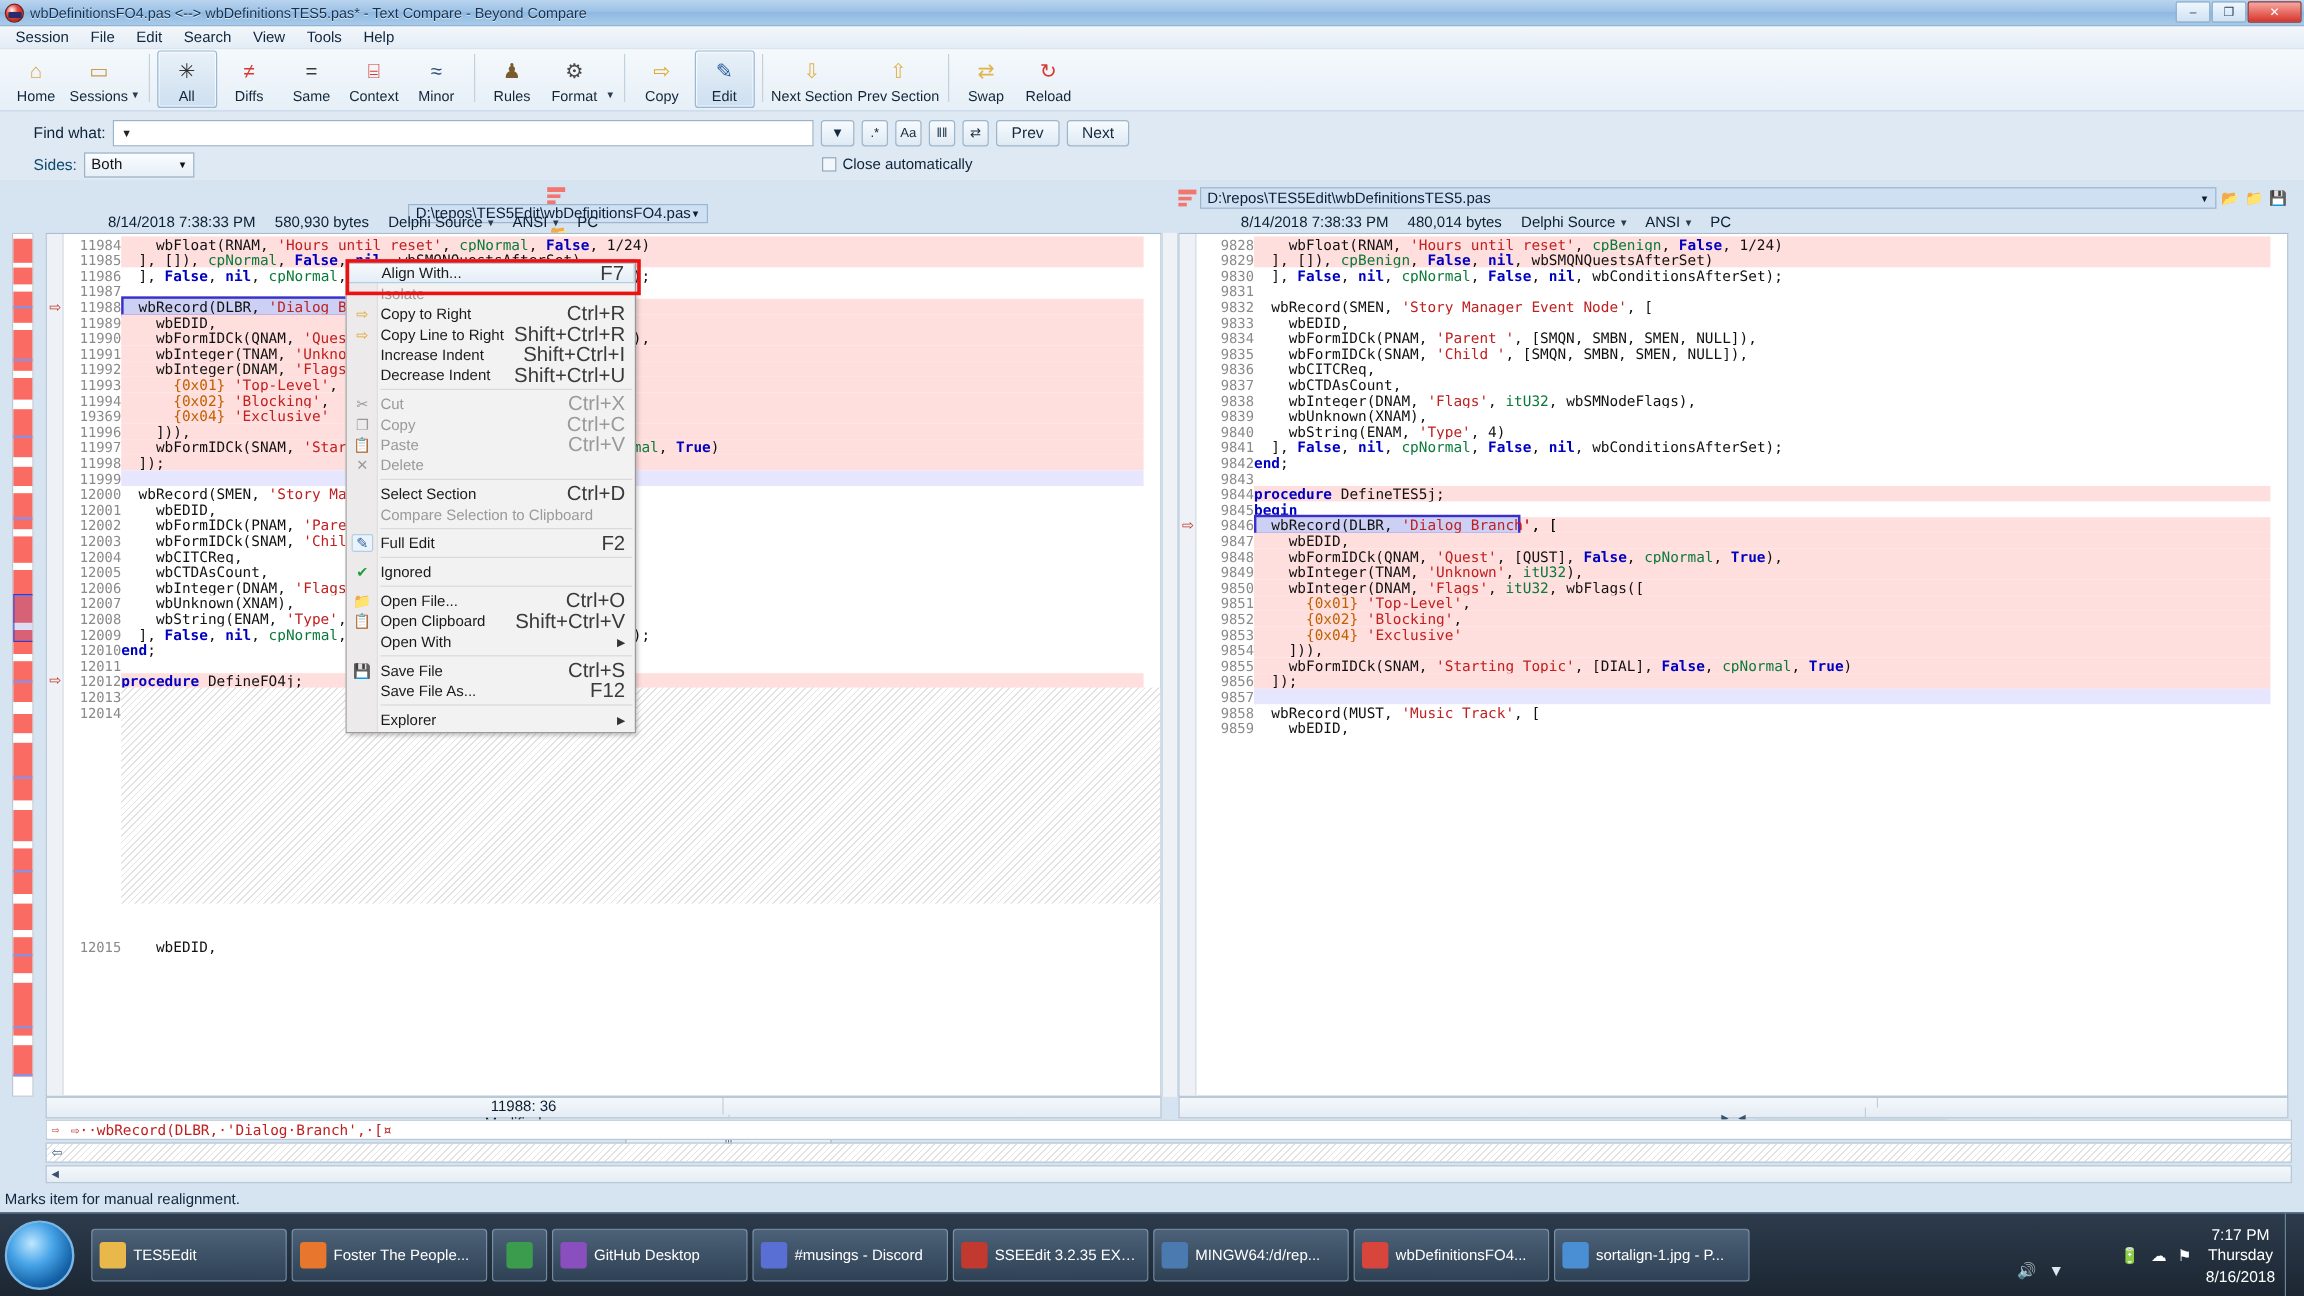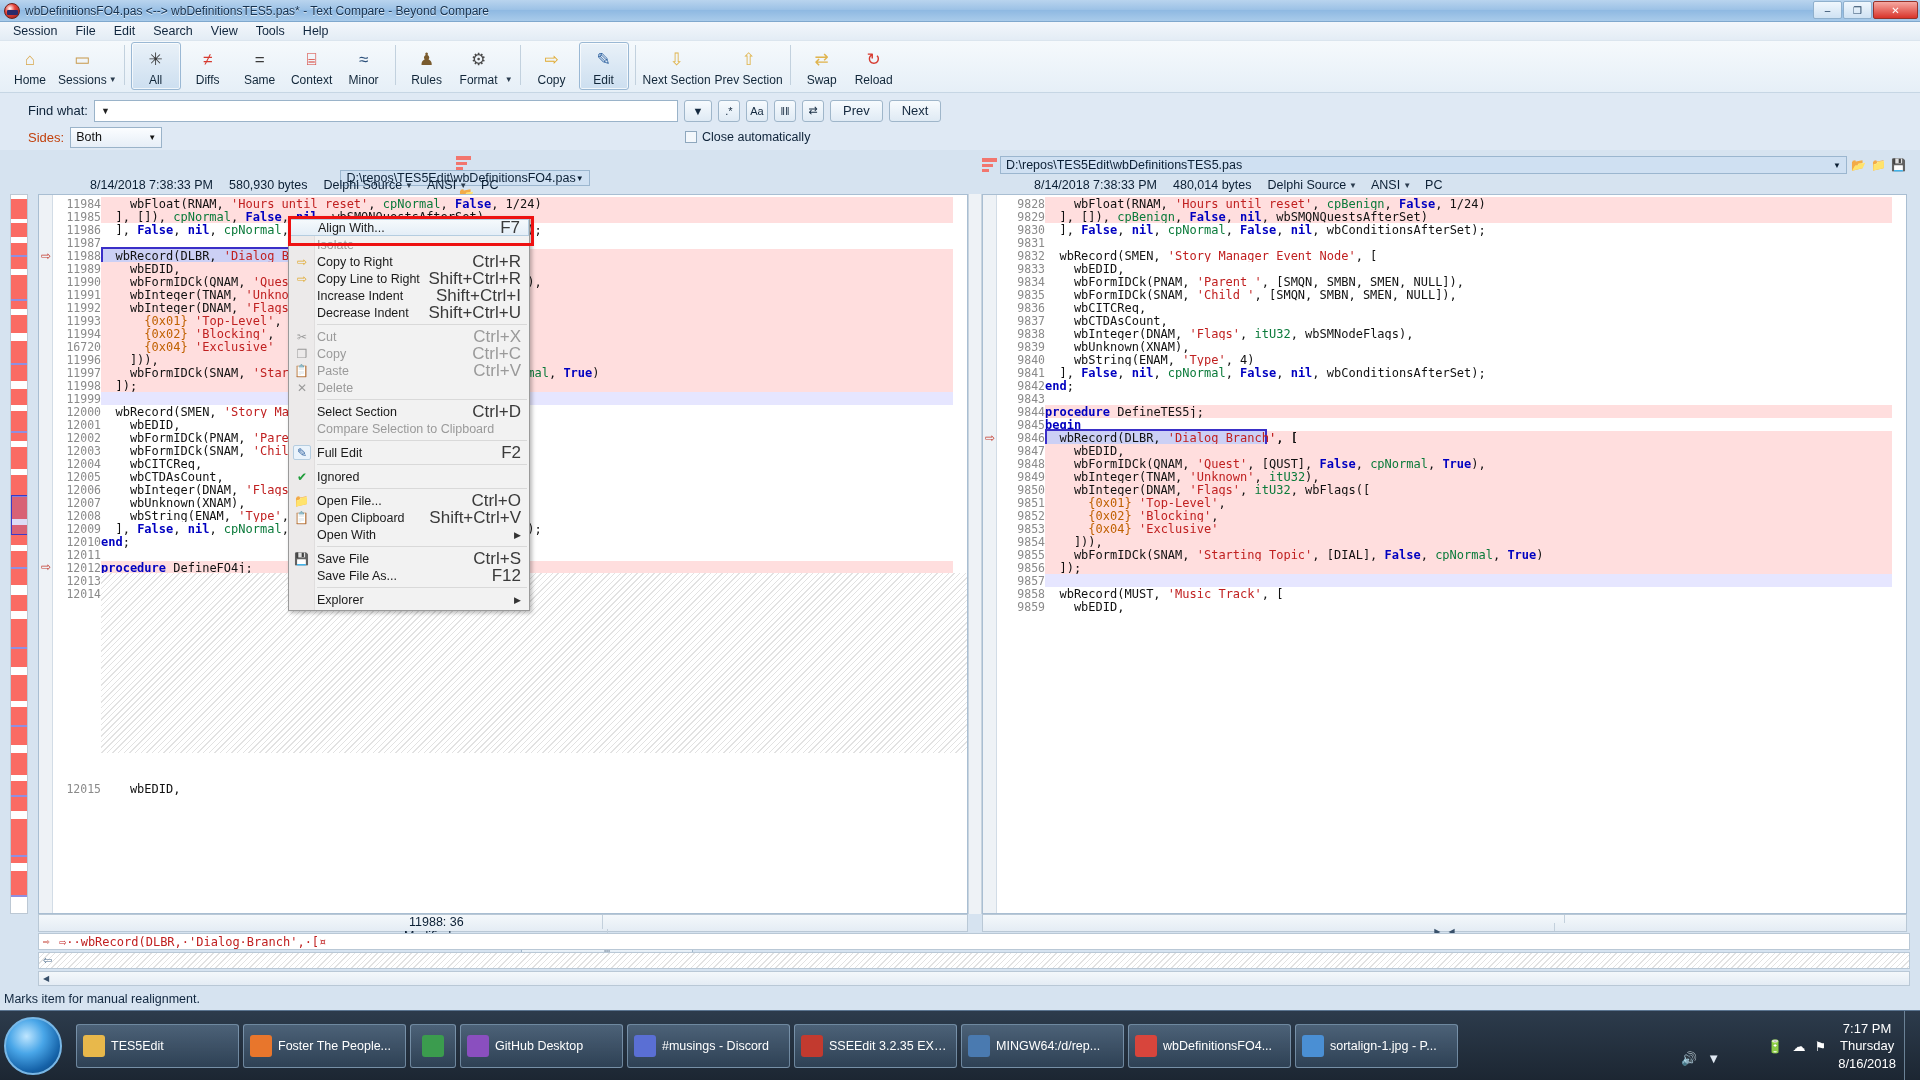--- a/index.html
+++ b/index.html
@@ -113,21 +113,21 @@
     border: 1px solid #9fb6ca; border-radius: 3px;
     display: flex; align-items: center; justify-content: center;
     font-size: 11px; color: #14293f;
   }
   .sqbtn.wide { padding: 0 12px; font-size: 13px; }
   .sqbtn.dd { width: 28px; }
   .findrow2 {
     position: absolute; left: 0; top: 124px; width: 1920px; height: 26px;
     background: #dfe9f4; display: flex; align-items: center; padding-left: 28px;
   }
-  .sides-label { font-size: 13px; color: #c2410c; margin-right: 6px; }
+  .sides-label { font-size: 13px; color: #0c4a6e; margin-right: 6px; }
   .sides-sel {
     width: 92px; height: 21px; background: linear-gradient(to bottom,#fbfdff,#e6eef7);
     border: 1px solid #9ab3c9; display: flex; align-items: center;
     padding-left: 5px; font-size: 12.5px; color: #111; position: relative;
   }
   .sides-sel .caret { position: absolute; right: 5px; font-size: 8px; }
   .closeauto { position: absolute; left: 685px; display: flex; align-items: center; gap: 5px; font-size: 12.5px; color: #0d2238;}
   .cbx { width: 12px; height: 12px; background: #f3f7fb; border: 1px solid #8ea7bd; }
 
   
@@ -576,21 +576,21 @@
       <div class="rowbg bg-diff" style="top: 106px;"></div>
       <div class="linenum" style="top: 106px;">11992</div>
       <div class="codeline" style="top: 106px;">    wbInteger(DNAM, <span class="str">'Flags'</span>, <span class="grn">itU32</span>, wbFlags([</div>
       <div class="rowbg bg-diff" style="top: 119px;"></div>
       <div class="linenum" style="top: 119px;">11993</div>
       <div class="codeline" style="top: 119px;">      <span class="num">{0x01}</span> <span class="str">'Top-Level'</span>,</div>
       <div class="rowbg bg-diff" style="top: 132px;"></div>
       <div class="linenum" style="top: 132px;">11994</div>
       <div class="codeline" style="top: 132px;">      <span class="num">{0x02}</span> <span class="str">'Blocking'</span>,</div>
       <div class="rowbg bg-diff" style="top: 145px;"></div>
-      <div class="linenum" style="top: 145px;">16720</div>
+      <div class="linenum" style="top: 145px;">19369</div>
       <div class="codeline" style="top: 145px;">      <span class="num">{0x04}</span> <span class="str">'Exclusive'</span></div>
       <div class="rowbg bg-diff" style="top: 158px;"></div>
       <div class="linenum" style="top: 158px;">11996</div>
       <div class="codeline" style="top: 158px;">    ])),</div>
       <div class="rowbg bg-diff" style="top: 171px;"></div>
       <div class="linenum" style="top: 171px;">11997</div>
       <div class="codeline" style="top: 171px;">    wbFormIDCk(SNAM, <span class="str">'Starting Topic'</span>, [DIAL], <span class="kw">False</span>, <span class="grn">cpNormal</span>, <span class="kw">True</span>)</div>
       <div class="rowbg bg-diff" style="top: 184px;"></div>
       <div class="linenum" style="top: 184px;">11998</div>
       <div class="codeline" style="top: 184px;">  ]);</div>

